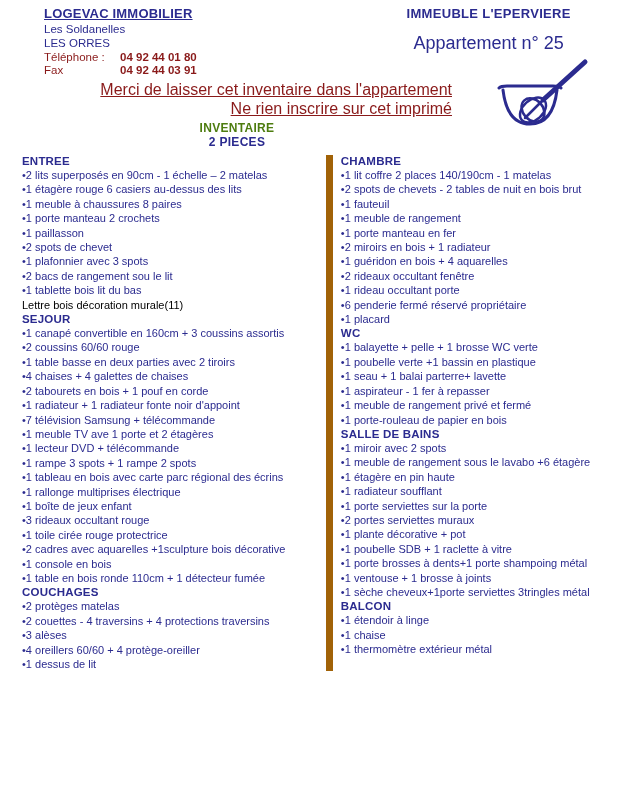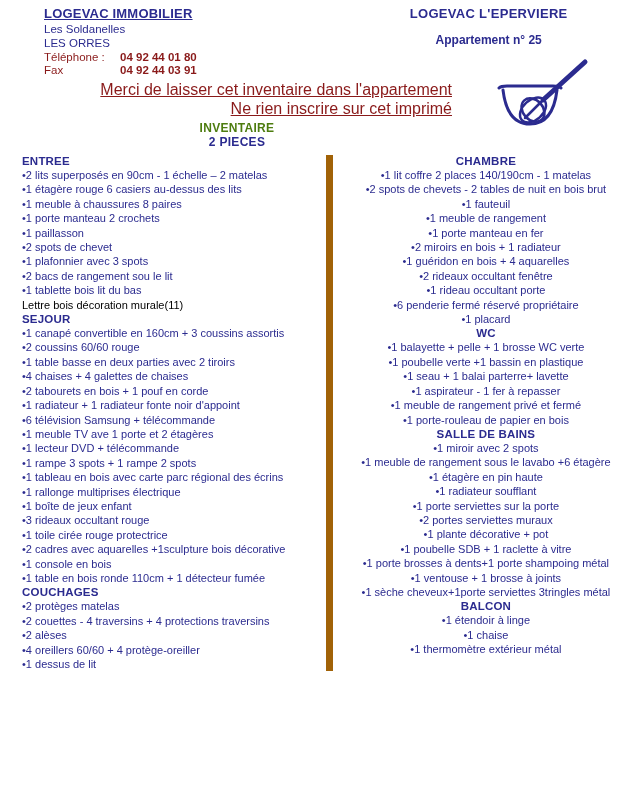--- a/index.html
+++ b/index.html
@@ -68,22 +68,22 @@
   }
   .building-name {
     font-size: 13px;
     font-weight: bold;
     color: #2b2b8f;
     text-align: center;
     letter-spacing: 0.3px;
     margin-bottom: 12px;
   }
   .apartment-line {
-    font-size: 12px;
-    font-weight: bold;
+    font-size: 18px;
+    font-weight: normal;
     color: #2b2b8f;
     text-align: center;
   }
 
   
   .logo-art {
     position: absolute;
     right: 38px;
     top: 52px;
     width: 120px;
@@ -131,21 +131,20 @@
     box-sizing: border-box;
   }
   .col-left {
     width: 322px;
     padding-right: 6px;
     border-right: 7px solid #a16207;
   }
   .col-right {
     width: 309px;
     padding-left: 8px;
-    text-align: center;
   }
   .section-title {
     color: #2b2b8f;
     font-weight: bold;
     font-size: 11.5px;
     margin: 0 0 1px 0;
     letter-spacing: 0.2px;
   }
   .section-title.spaced {
     margin-top: 1px;
@@ -173,21 +172,21 @@
       <div class="contact-row">
         <span class="contact-label">Téléphone :</span>
         <span class="contact-value">04 92 44 01 80</span>
       </div>
       <div class="contact-row">
         <span class="contact-label">Fax</span>
         <span class="contact-value">04 92 44 03 91</span>
       </div>
     </div>
     <div class="header-right">
-      <div class="building-name">LOGEVAC L'EPERVIERE</div>
+      <div class="building-name">IMMEUBLE L'EPERVIERE</div>
       <div class="apartment-line">Appartement n° 25</div>
     </div>
   </div>
 
   <div class="logo-art">
     <svg width="120" height="92" viewBox="0 0 120 92" xmlns="http://www.w3.org/2000/svg">
 
       <path d="M18 36 Q20 34 26 34 L72 34 Q78 34 80 36" fill="none" stroke="#2b2b8f" stroke-width="3" stroke-linecap="round"></path>
       <path d="M22 38 Q26 72 49 72 Q72 72 76 38" fill="none" stroke="#2b2b8f" stroke-width="3" stroke-linecap="round"></path>
 
@@ -225,39 +224,39 @@
       </div>
 
       <div class="section-title spaced">SEJOUR</div>
       <div>
         <div class="item">•1 canapé convertible en 160cm + 3 coussins assortis</div>
         <div class="item">•2 coussins 60/60 rouge</div>
         <div class="item">•1 table basse en deux parties avec 2 tiroirs</div>
         <div class="item">•4 chaises + 4 galettes de chaises</div>
         <div class="item">•2 tabourets en bois  + 1 pouf en corde</div>
         <div class="item">•1 radiateur + 1 radiateur fonte noir d'appoint</div>
-        <div class="item">•6 télévision Samsung + télécommande</div>
+        <div class="item">•7 télévision Samsung + télécommande</div>
         <div class="item">•1 meuble TV ave 1 porte et 2 étagères</div>
         <div class="item">•1 lecteur DVD + télécommande</div>
         <div class="item">•1 rampe 3 spots + 1 rampe 2 spots</div>
         <div class="item">•1 tableau en bois avec carte parc régional des écrins</div>
         <div class="item">•1 rallonge multiprises électrique</div>
         <div class="item">•1 boîte de jeux enfant</div>
         <div class="item">•3 rideaux occultant rouge</div>
         <div class="item">•1 toile cirée rouge protectrice</div>
         <div class="item">•2 cadres avec aquarelles +1sculpture bois décorative</div>
         <div class="item">•1 console en bois</div>
         <div class="item">•1 table en bois ronde 110cm + 1 détecteur fumée</div>
       </div>
 
       <div class="section-title spaced">COUCHAGES</div>
       <div>
         <div class="item">•2 protèges matelas</div>
         <div class="item">•2 couettes - 4 traversins + 4 protections traversins</div>
-        <div class="item">•2 alèses</div>
+        <div class="item">•3 alèses</div>
         <div class="item">•4 oreillers 60/60 + 4 protège-oreiller</div>
         <div class="item">•1 dessus de lit</div>
       </div>
     </div>
 
     <div class="col col-right">
 
       <div class="section-title">CHAMBRE</div>
       <div>
         <div class="item">•1 lit coffre 2 places 140/190cm   -  1 matelas</div>

